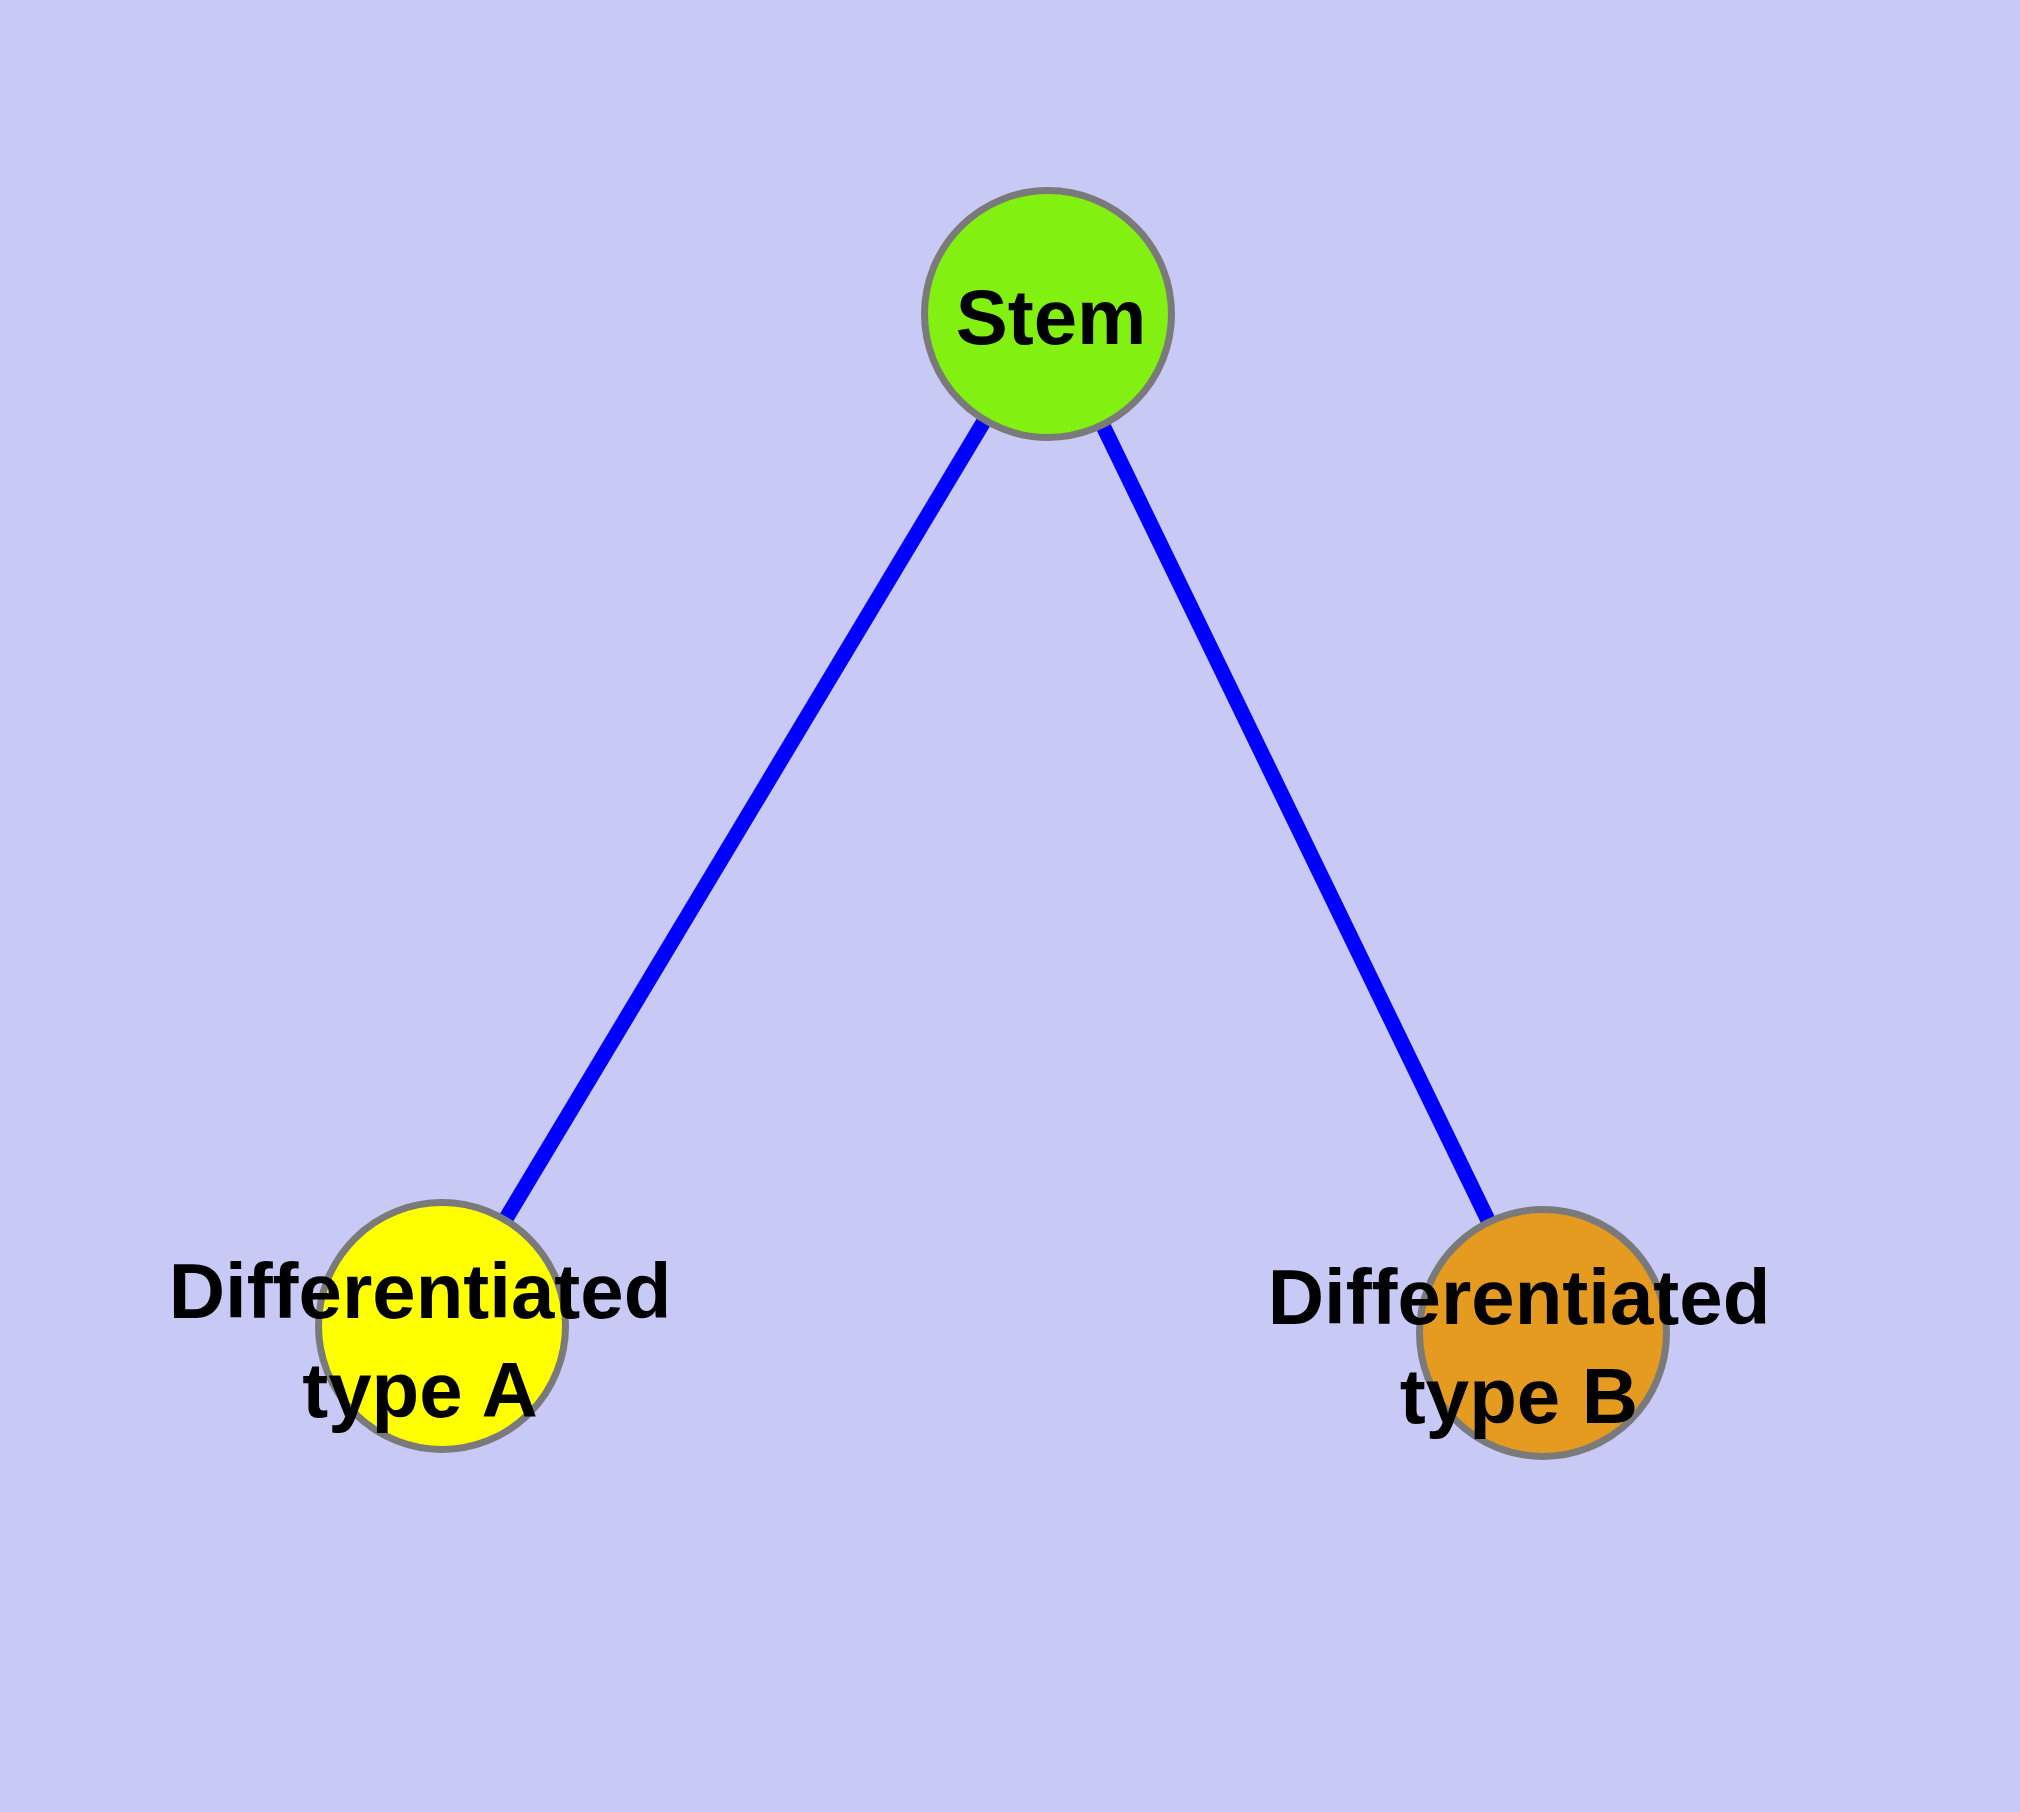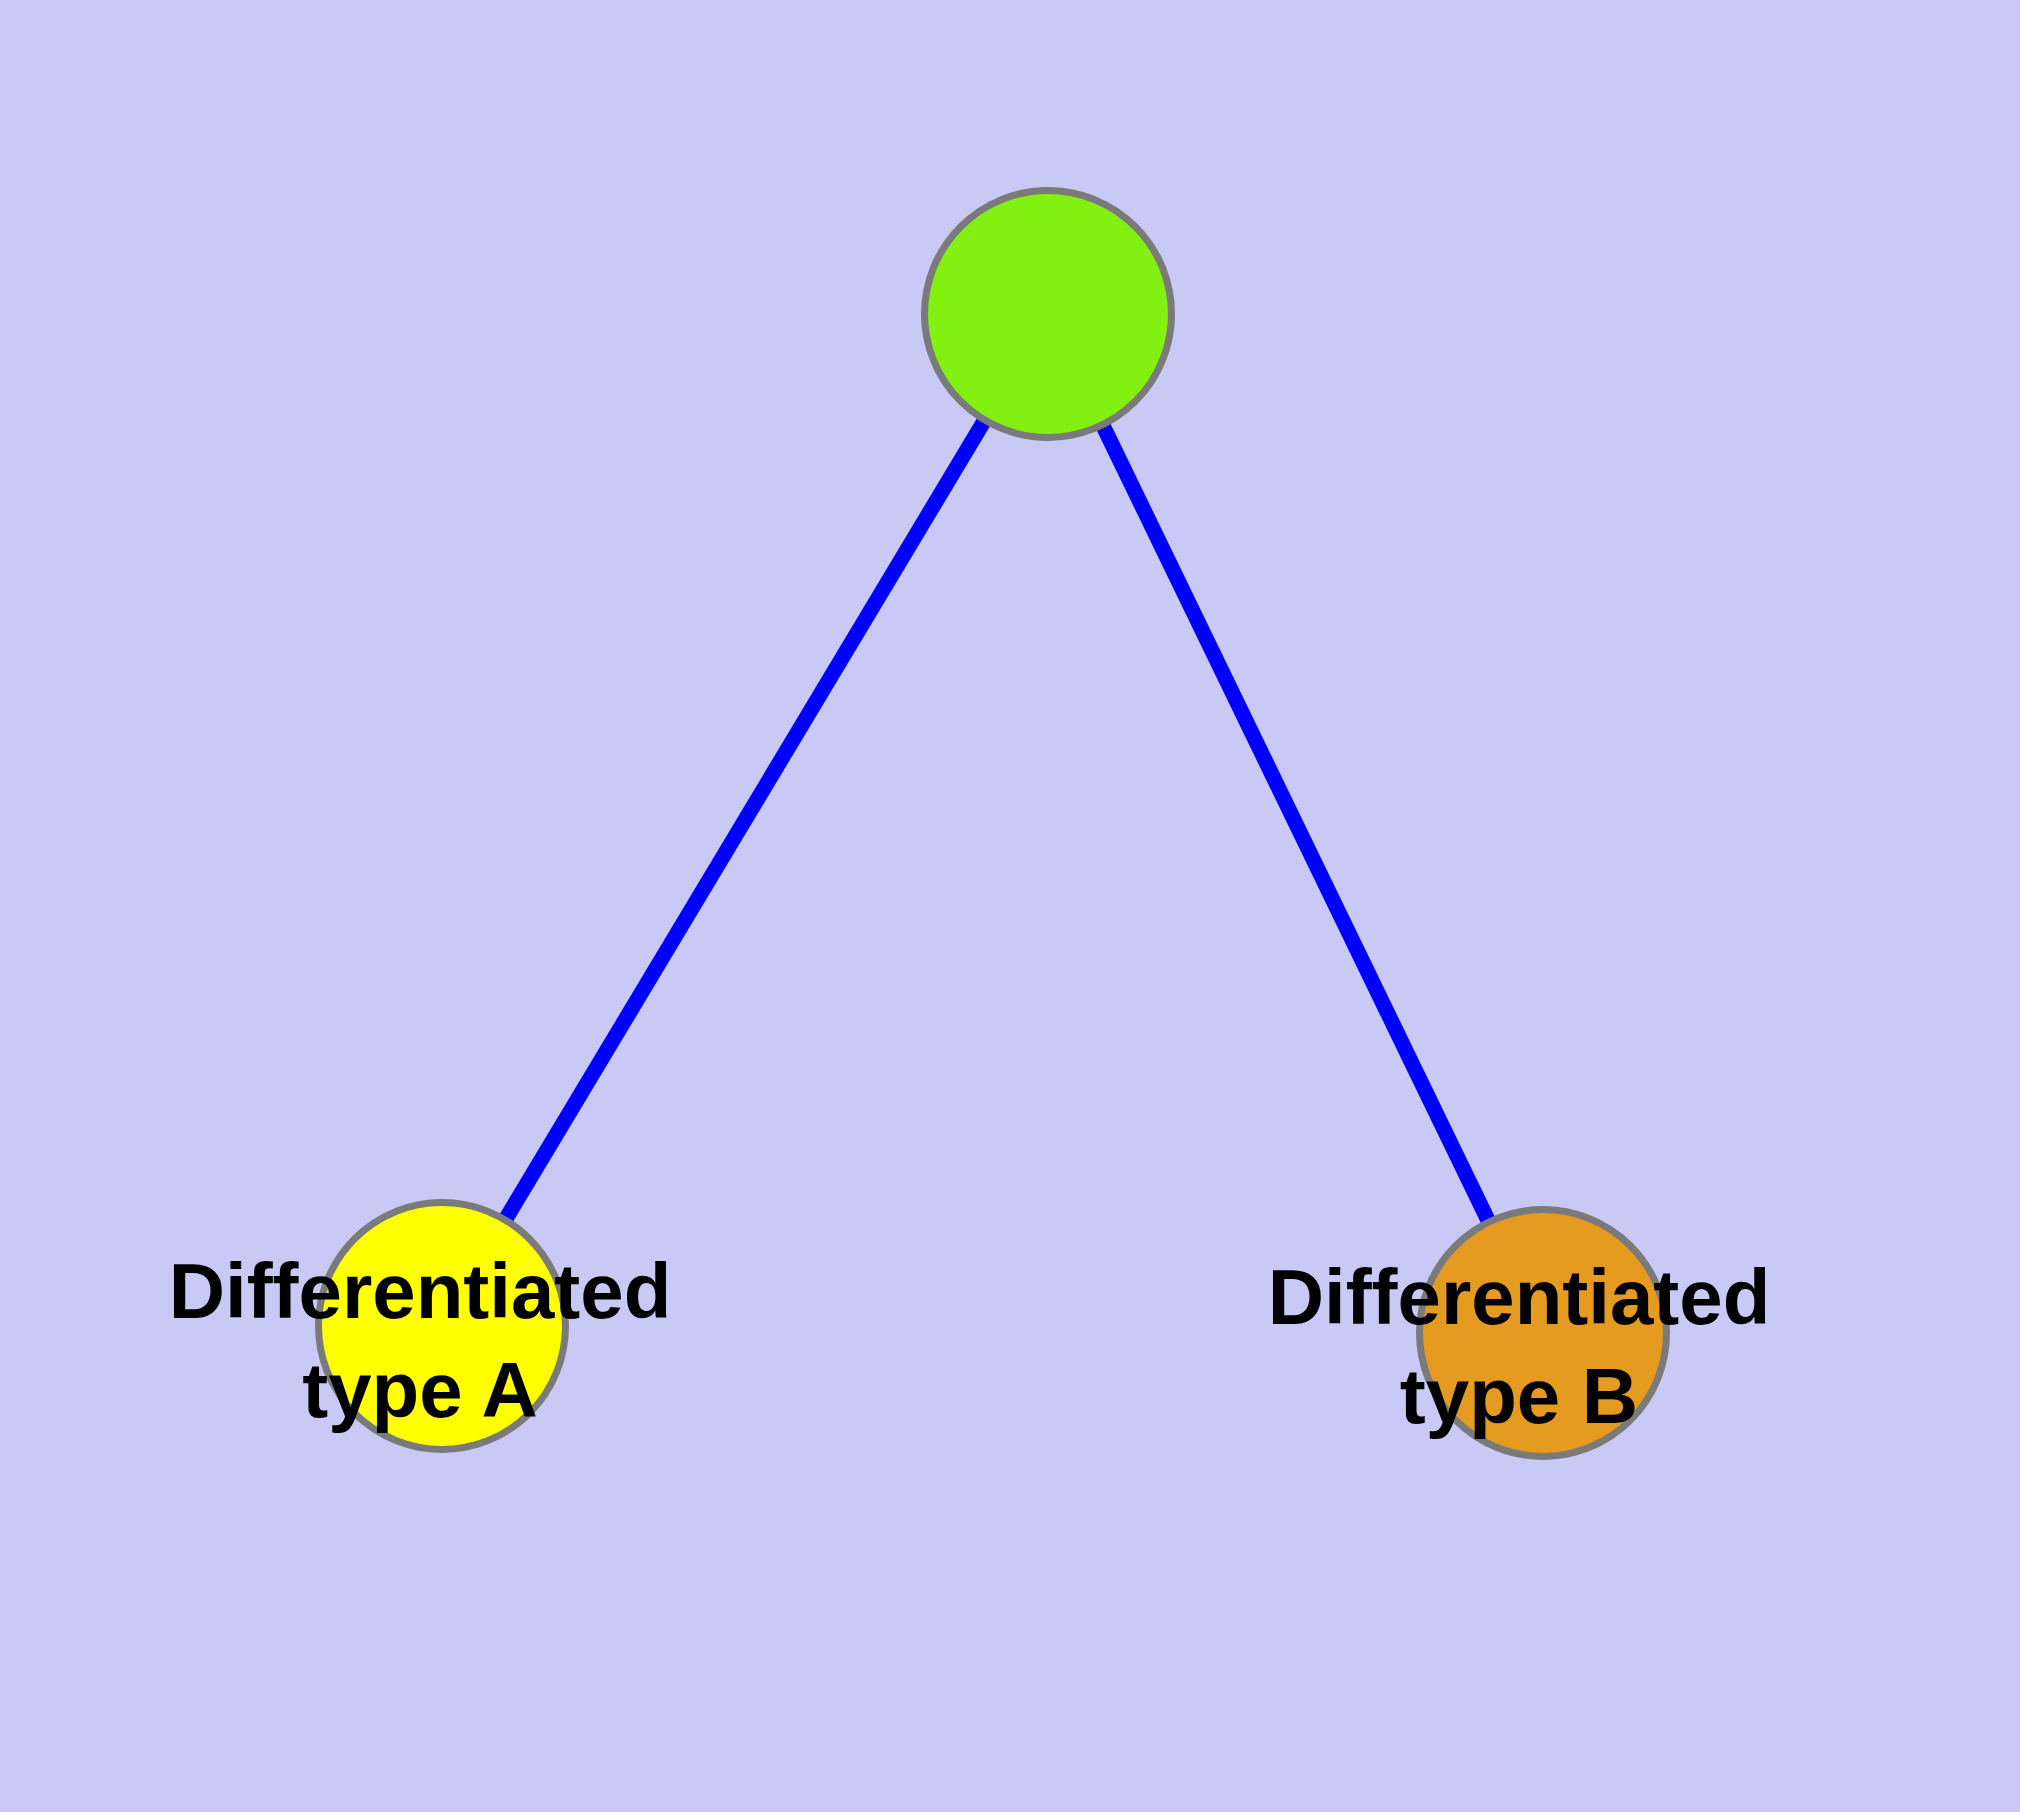--- a/index.html
+++ b/index.html
@@ -61,20 +61,21 @@
     <line class="edge" x1="1237" y1="370" x2="521" y2="1564" style="stroke: rgb(0, 0, 255);"></line>
     <line class="edge" x1="1237" y1="370" x2="1820" y2="1573" style="stroke: rgb(0, 0, 255);"></line>
   </svg>
 
   <div class="node node-stem" style="background-color: rgb(130, 240, 16);"></div>
 
   <div class="node node-type-a" style="background-color: rgb(255, 255, 0);"></div>
 
   <div class="node node-type-b" style="background-color: rgb(229, 154, 32);"></div>
 
+  <div class="node-label label-stem">Stem</div>
 
   <div class="node-label label-type-a">Differentiated
 type A</div>
 
   <div class="node-label label-type-b">Differentiated
 type B</div>
 
 </div>
 
 

